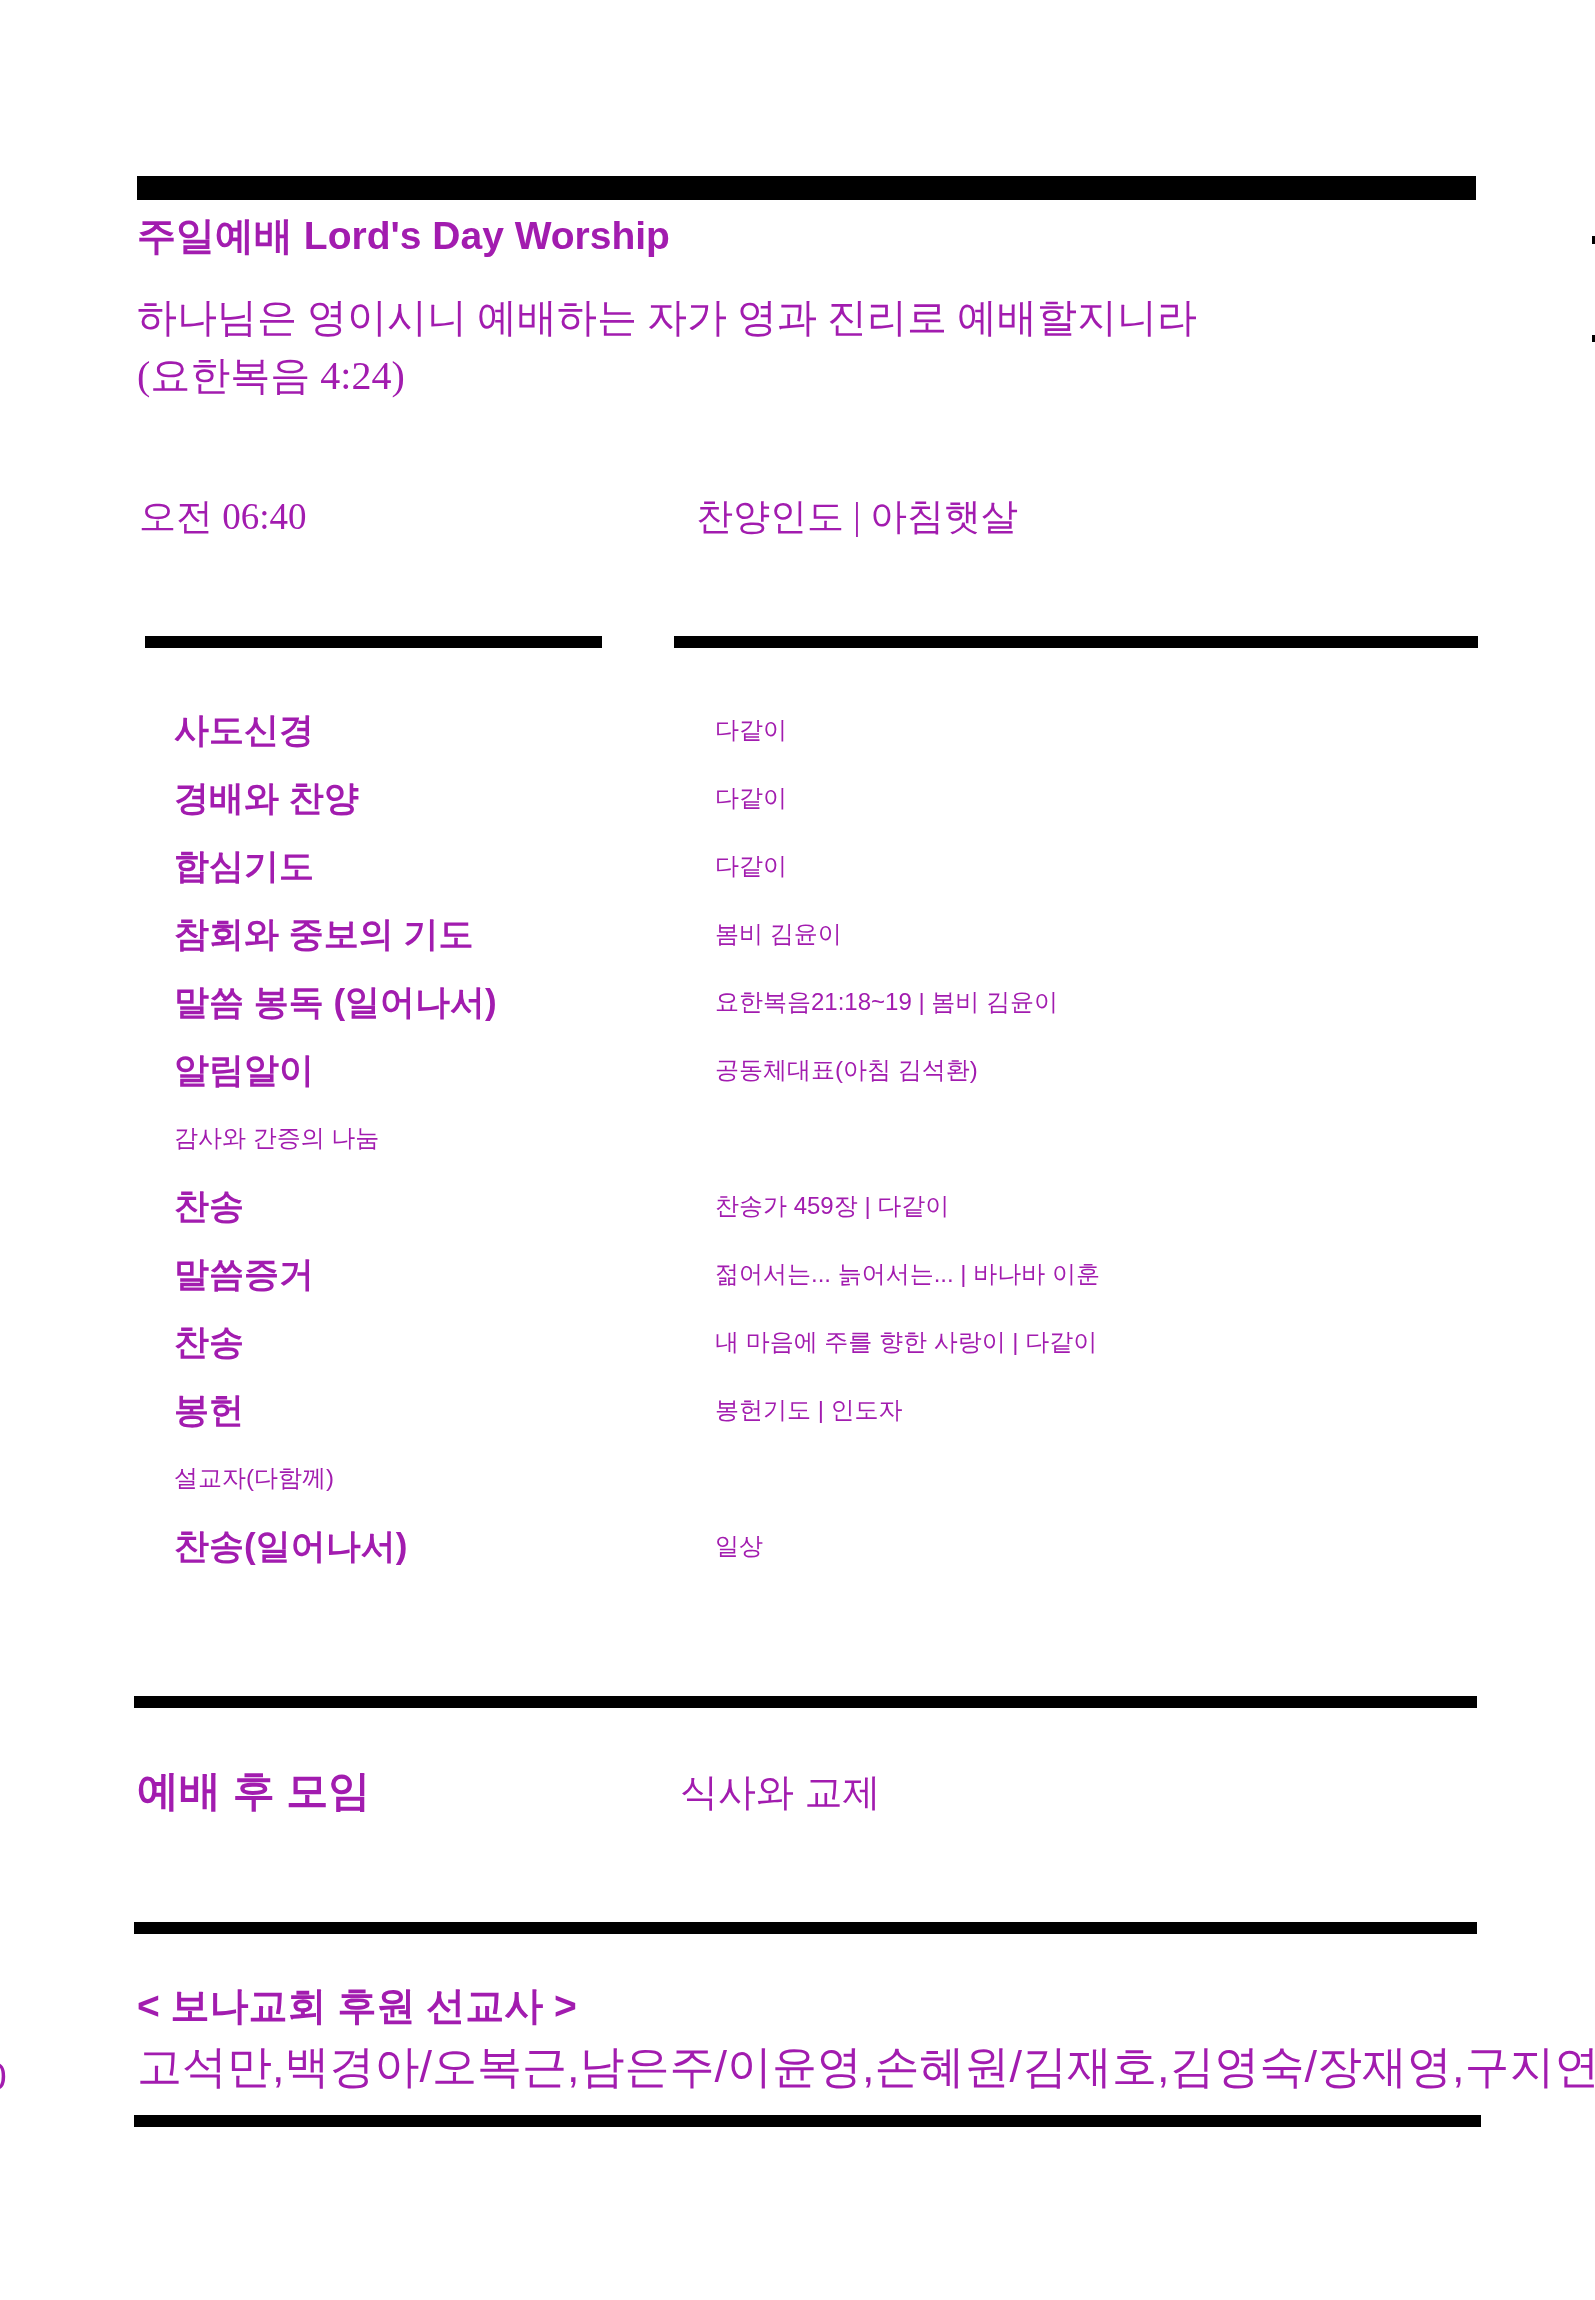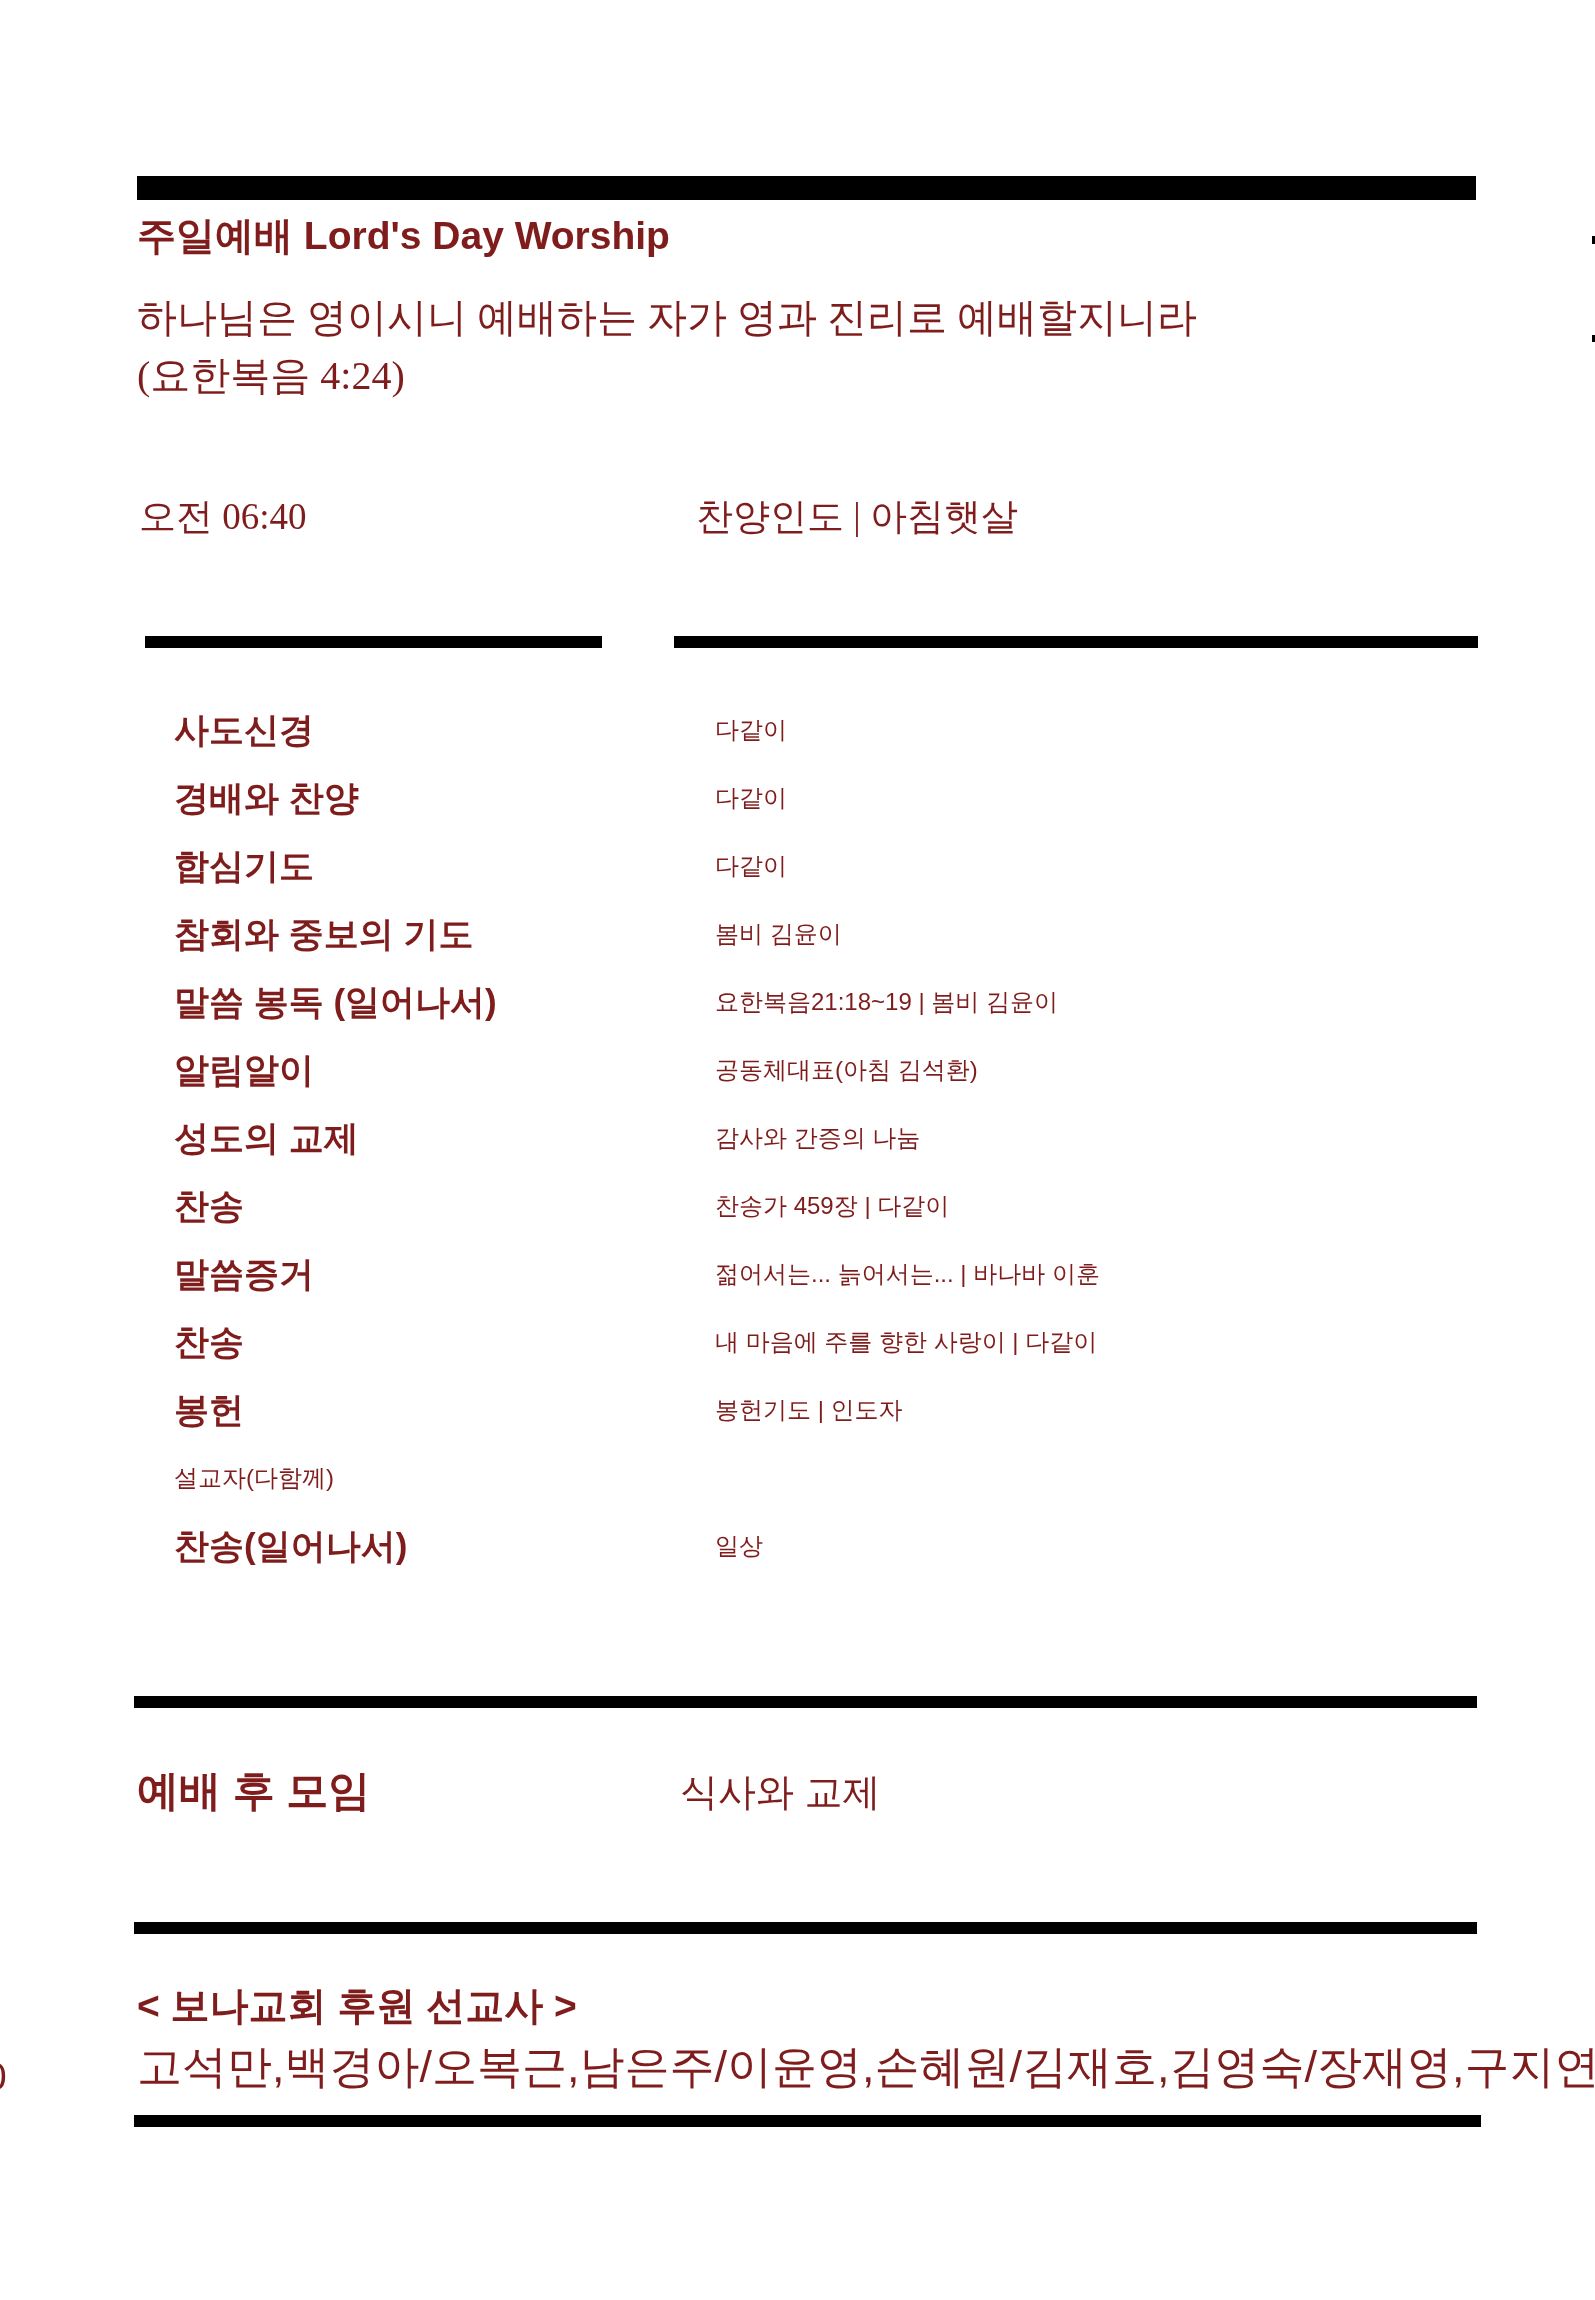--- a/index.html
+++ b/index.html
@@ -1,21 +1,21 @@
 <!DOCTYPE html>
 <html style="font-size:15px"><head>
 <meta charset="utf-8">
 <style>
   html, body { margin: 0; padding: 0; background: #ffffff; }
   .page {
     position: relative;
     width: 1595px;
     height: 2300px;
     background: #ffffff;
-    color: #7f1d1d;
+    color: #a21caf;
     overflow: hidden;
     font-family: "Liberation Sans", sans-serif;
   }
   .bar { position: absolute; background: #000000; }
 
   .title {
     position: absolute; left: 137px; top: 213px;
     font-size: 39px; font-weight: 600; line-height: 45px;
     font-family: "Liberation Sans", sans-serif;
     white-space: nowrap;
@@ -114,21 +114,20 @@
     </div>
     <div class="order-row">
       <div class="order-label">말씀 봉독 (일어나서)</div>
       <div class="order-value">요한복음21:18~19 | 봄비 김윤이</div>
     </div>
     <div class="order-row">
       <div class="order-label">알림알이</div>
       <div class="order-value">공동체대표(아침 김석환)</div>
     </div>
     <div class="order-row">
-      <div class="order-label">성도의 교제</div>
       <div class="order-value">감사와 간증의 나눔</div>
     </div>
     <div class="order-row">
       <div class="order-label">찬송</div>
       <div class="order-value">찬송가 459장 | 다같이</div>
     </div>
     <div class="order-row">
       <div class="order-label">말씀증거</div>
       <div class="order-value">젊어서는... 늙어서는... | 바나바 이훈</div>
     </div>

